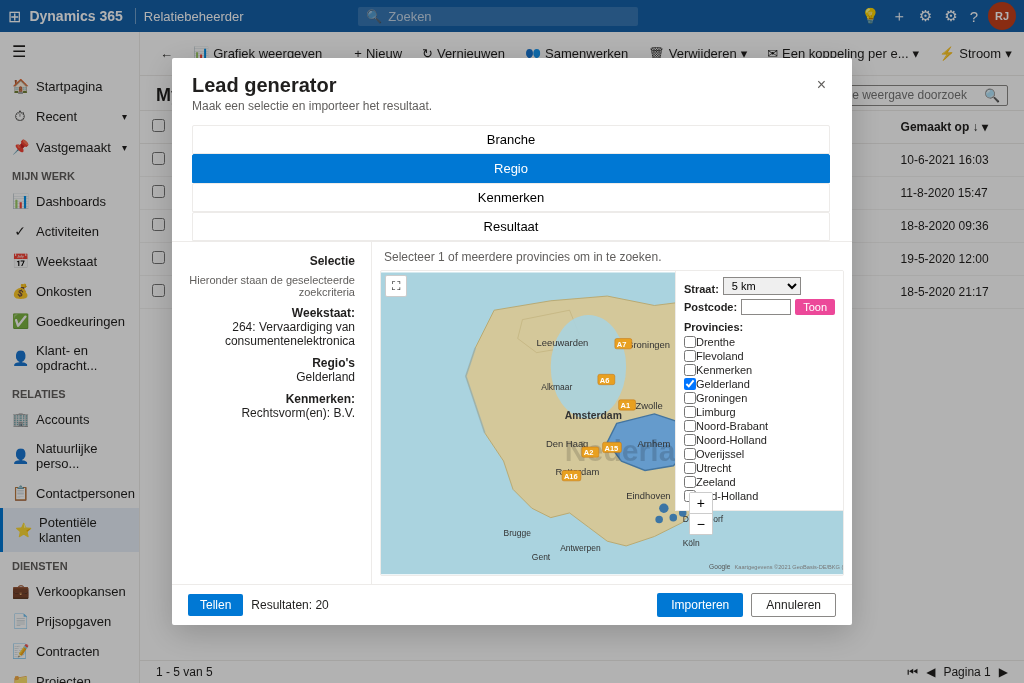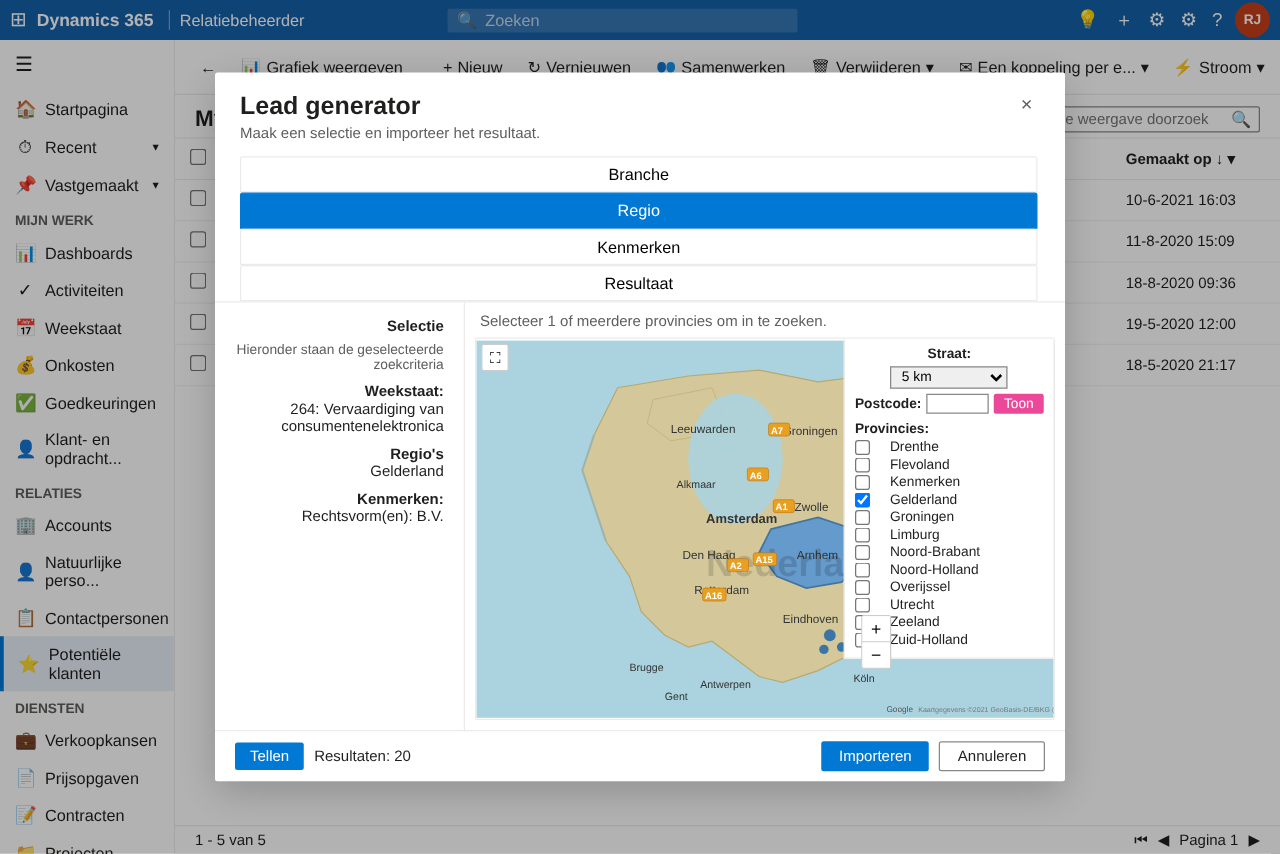--- a/index.html
+++ b/index.html
@@ -129,30 +129,30 @@
     .map-wrapper { position: relative; flex: 1; border: 1px solid #edebe9; border-radius: 2px; overflow: hidden; }
     
     .map-svg { width: 100%; height: 100%; }
 
     
     .map-address-panel {
       position: absolute; top: 0; right: 0; background: white;
       border-left: 1px solid #edebe9; border-bottom: 1px solid #edebe9;
       padding: 6px 8px; min-width: 120px; font-size: 11px;
     }
-    .map-address-row { display: flex; align-items: center; gap: 4px; margin-bottom: 4px; flex-direction: column; }
+    .map-address-row { display: flex; align-items: flex-end; gap: 4px; margin-bottom: 4px; }
     .map-address-label { font-weight: 600; }
-    .map-street-input { border: 1px solid #8a8886; padding: 1px 4px; font-size: 11px; width: 94px; }
+    .map-street-input { border: 1px solid #8a8886; padding: 1px 4px; font-size: 11px; width: 78px; }
     .map-postcode-row { display: flex; align-items: center; gap: 4px; margin-bottom: 6px; }
     .map-postcode-input { border: 1px solid #8a8886; padding: 1px 4px; font-size: 11px; width: 50px; }
     .toon-btn { background: #ec4899; color: white; border: none; padding: 2px 8px; font-size: 11px; cursor: pointer; border-radius: 2px; }
 
     .provinces-panel { margin-top: 4px; }
     .provinces-label { font-weight: 600; font-size: 11px; margin-bottom: 3px; }
-    .province-row { display: flex; align-items: center; gap: 16px; margin-bottom: 2px; font-size: 11px; }
+    .province-row { display: flex; align-items: center; gap: 0; margin-bottom: 2px; font-size: 11px; }
     .province-row input[type=checkbox] { width: 12px; height: 12px; }
     .province-row.checked label { color: #201f1e; }
 
     
     .map-zoom {
       position: absolute; bottom: 40px; right: 130px;
       display: flex; flex-direction: column; background: white;
       border: 1px solid #ccc; border-radius: 2px;
     }
     .map-zoom-btn { border: none; background: white; padding: 3px 7px; cursor: pointer; font-size: 14px; line-height: 1; }
@@ -361,21 +361,21 @@
             <td></td>
             <td>10-6-2021 16:03</td>
           </tr>
           <tr>
             <td><input type="checkbox" style=""></td>
             <td></td>
             <td></td>
             <td></td>
             <td></td>
             <td></td>
-            <td>11-8-2020 15:09</td>
+            <td>11-8-2020 15:47</td>
           </tr>
           <tr>
             <td><input type="checkbox" style=""></td>
             <td></td>
             <td></td>
             <td></td>
             <td></td>
             <td></td>
             <td>18-8-2020 09:36</td>
           </tr>

